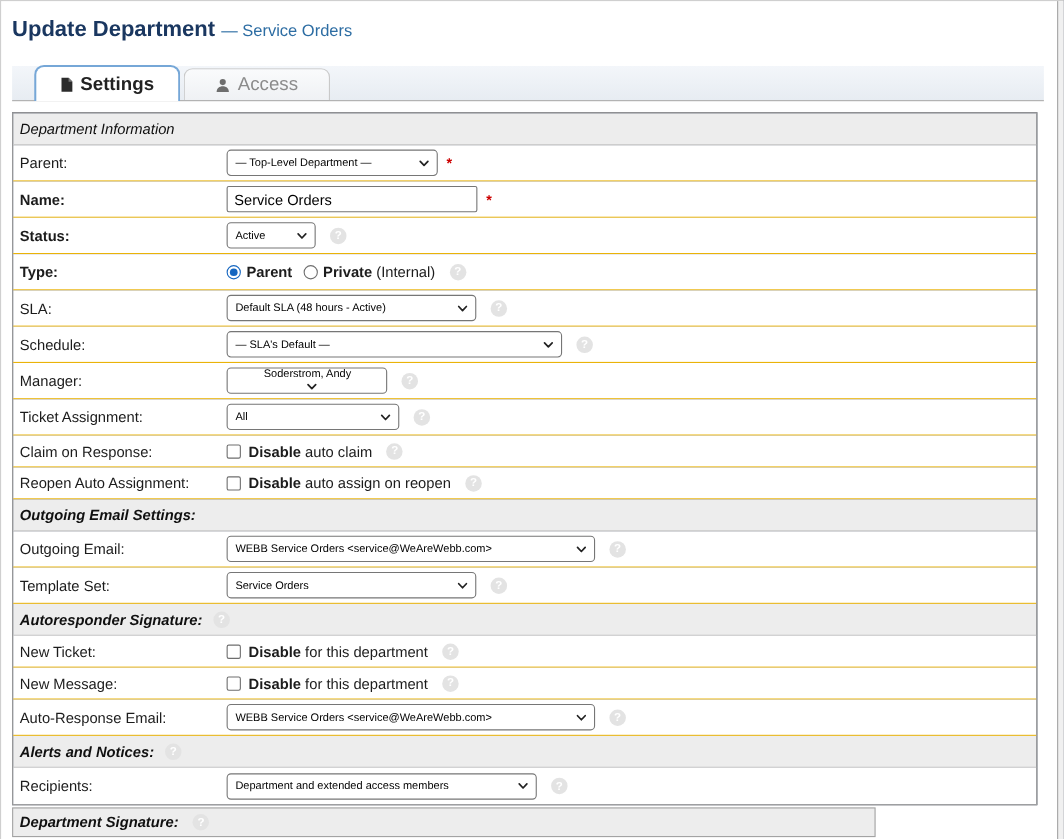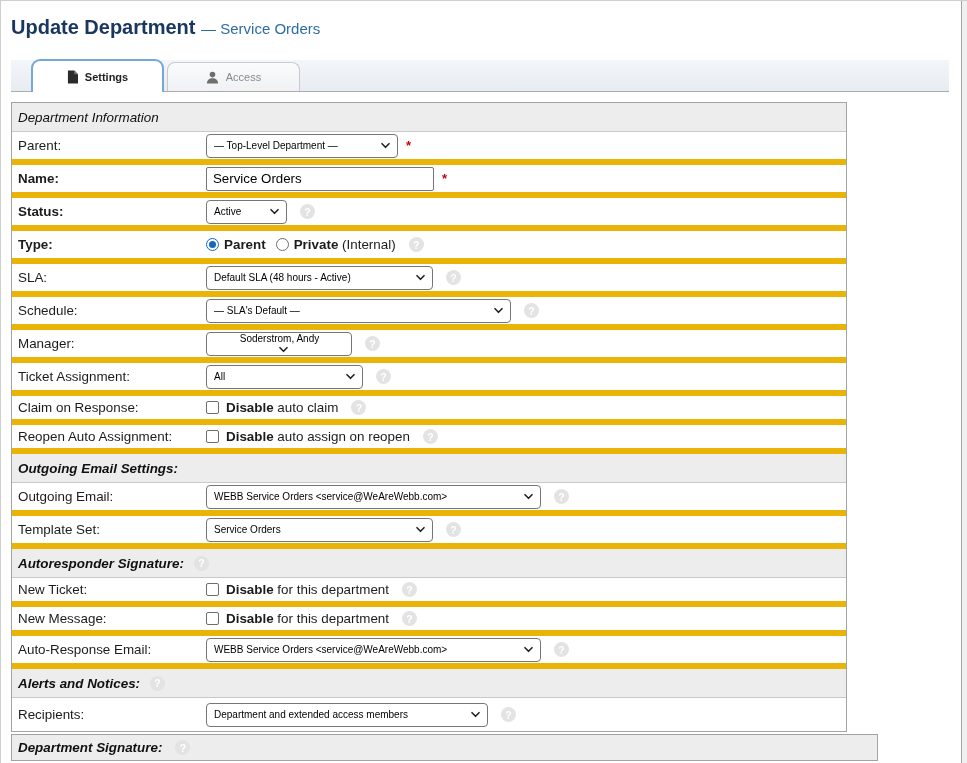--- a/index.html
+++ b/index.html
@@ -10,28 +10,28 @@
   .frame{position:absolute;inset:0;border-top:1px solid #cfcfcf;border-left:1px solid #cfcfcf;box-sizing:border-box}
   .scrollstrip{position:absolute;top:0;right:0;width:6px;height:763px;background:#f0f0f0;border-left:1px solid #a3a3a3;box-sizing:border-box}
 
   .hdr{margin:13px 0 0 10px;font-size:20px;font-weight:bold;color:#1a3760;line-height:26px}
   .hdr .sub{font-size:15px;font-weight:normal;color:#2d6da3}
 
   .tabs{margin:18px 0 0 10px;width:938px;height:32px;background:linear-gradient(#f3f6fa,#e7ecf2);
         border-bottom:1px solid #ababab;display:flex;align-items:flex-end;padding-left:20px;
         box-sizing:border-box;position:relative}
   .tab{width:133px;display:flex;align-items:center;justify-content:center;gap:7px;
-       font-size:11px;cursor:pointer;box-sizing:border-box}
+       font-size:17px;cursor:pointer;box-sizing:border-box}
   .tab.active{height:33px;background:#fff;border:2px solid #76a7d7;border-bottom:none;
        border-radius:9px 9px 0 0;margin-bottom:-1px;font-weight:bold;color:#222;z-index:2}
   .tab.inactive{height:29px;background:linear-gradient(#fafbfc,#eff1f4);border:1px solid #c9c9c9;
        border-bottom:none;border-radius:8px 8px 0 0;color:#8b8b8b;margin-left:3px}
 
-  .tbl{margin:10px 0 0 10px;width:836px;border:1px solid #a3a3a3;box-sizing:border-box;background:#0f172a}
-  .row{display:flex;align-items:center;border-bottom:6px solid #eab308;background:#fff;box-sizing:border-box}
+  .tbl{margin:10px 0 0 10px;width:932px;border:1px solid #a3a3a3;box-sizing:border-box;background:#0f172a}
+  .row{display:flex;align-items:center;border-bottom:1px solid #eab308;background:#fff;box-sizing:border-box}
   .tbl .row:last-child{border-bottom:none}
   .row.sec{background:#ededed;border-bottom:1px solid #c9c9c9;padding-left:6px}
   .row.sec em{font-style:italic;font-size:13.4px;color:#101010}
   em.b{font-weight:bold}
 
   .lbl{width:194px;padding-left:6px;font-size:13.4px;color:#1c1c1c;box-sizing:border-box;flex-shrink:0}
   .lbl.b{font-weight:bold}
   .ctl{display:flex;align-items:center}
 
   .sel{display:inline-flex;align-items:center;justify-content:space-between;height:24px;
@@ -47,21 +47,21 @@
   .rd.on{border:1.5px solid #1566c0}
   .rd.on::after{content:"";position:absolute;inset:2px;border-radius:50%;background:#1566c0}
   .cbtext{font-size:13.4px;color:#1c1c1c}
   .cbtext b{font-weight:bold}
   .help{width:15px;height:15px;border-radius:50%;background:#e3e3e3;color:#fff;font-weight:bold;
         font-size:10.5px;display:inline-flex;align-items:center;justify-content:center;
         margin-left:13px;flex-shrink:0;cursor:default}
   .row.sec .help{margin-left:10px}
   .req{color:#cc0000;font-weight:bold;margin-left:8px;font-size:13px}
 
-  .sigbar{margin:2px 0 0 10px;width:867px;border:1px solid #a3a3a3;height:27px;display:flex;
+  .sigbar{margin:2px 0 0 10px;width:785px;border:1px solid #a3a3a3;height:27px;display:flex;
           align-items:center;background:#ededed;padding-left:6px;box-sizing:border-box}
   .sigbar em{font-style:italic;font-size:13.4px;color:#101010}
 </style>
 </head>
 <body>
 
 <div class="frame">
 
   <div class="hdr">
     <span>Update Department</span>

